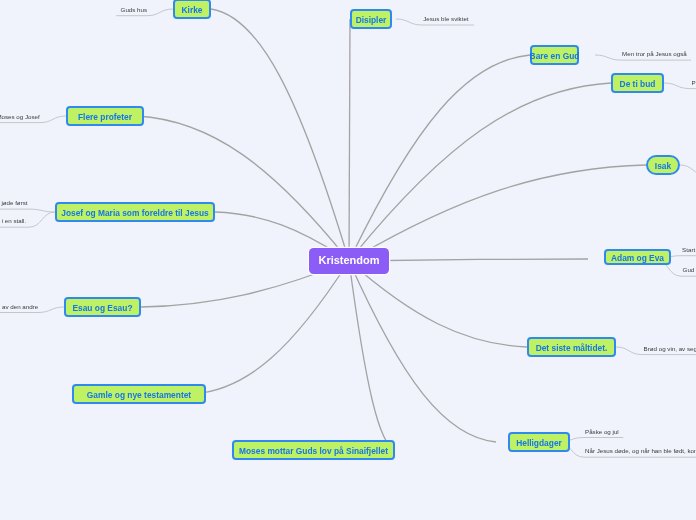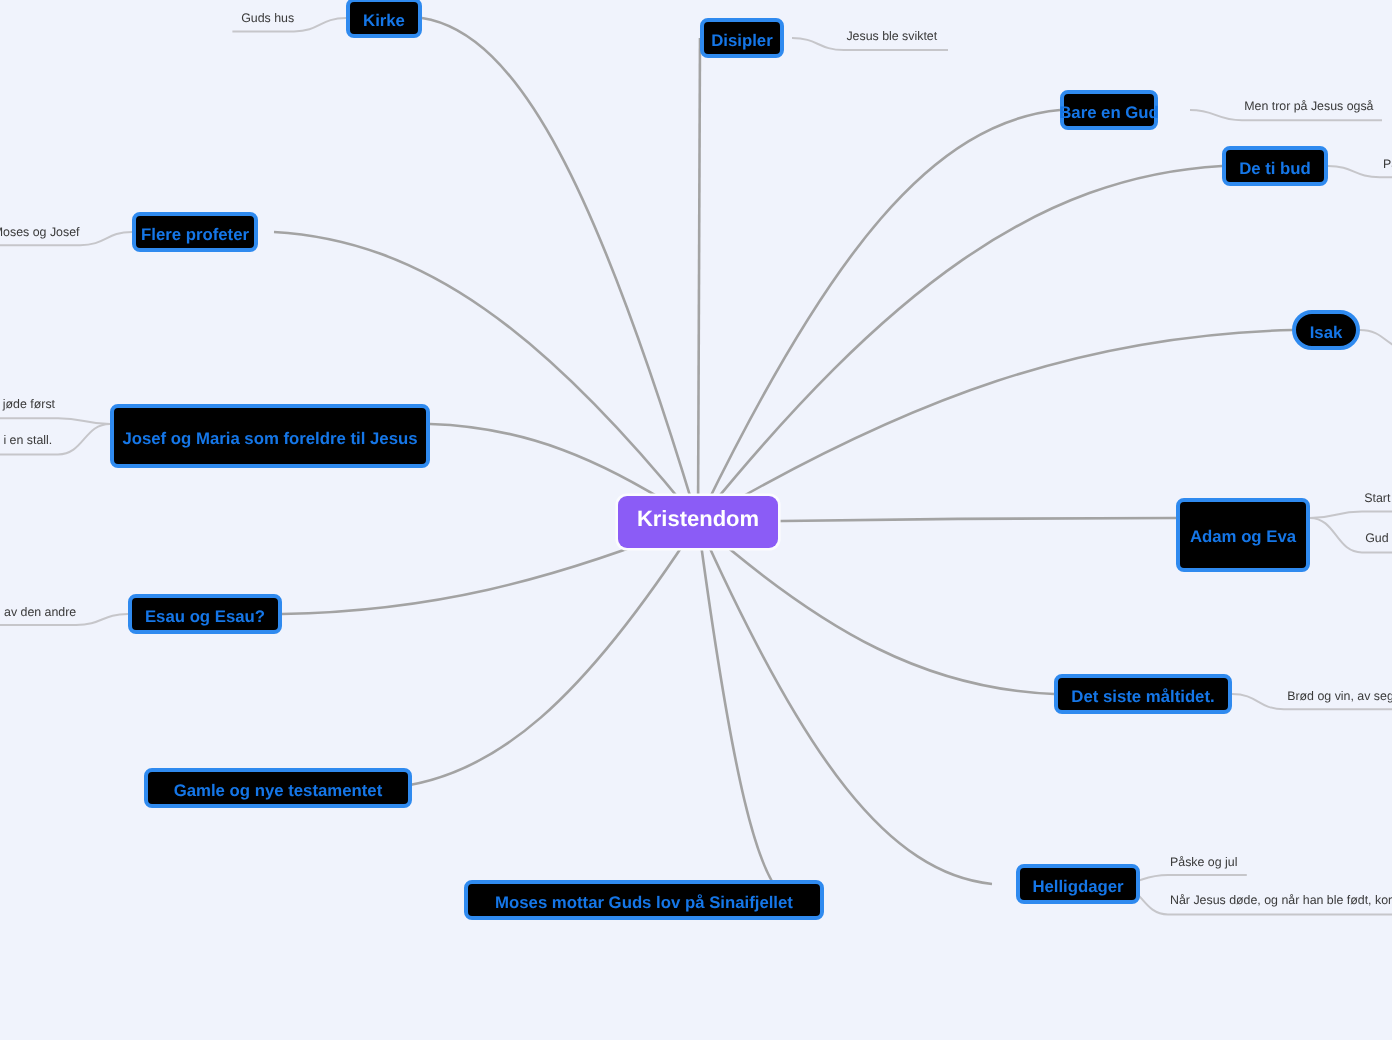--- a/index.html
+++ b/index.html
@@ -3,21 +3,21 @@
 <meta charset="utf-8">
 <style>
   html,body{margin:0;padding:0;}
   body{width:696px;height:520px;overflow:hidden;background:#f0f3fc;
        font-family:"Liberation Sans",sans-serif;-webkit-font-smoothing:antialiased;}
   #map{position:absolute;left:0;top:0;width:696px;height:520px;overflow:hidden;}
   svg#links{position:absolute;left:0;top:0;width:696px;height:520px;}
   .node{position:absolute;box-sizing:border-box;white-space:nowrap;}
   .root{background:#8b5cf6;color:#fff;font-weight:bold;font-size:11px;border-radius:4.5px;box-shadow:0 0 0 1.3px #fbfcfe;
         display:flex;align-items:center;justify-content:center;padding-bottom:1.5px;box-sizing:border-box;}
-  .l1{background:#000000;color:#1576e7;font-weight:bold;font-size:8.4px;border:2px solid #2f8aef;
+  .l1{background:#bef264;color:#1576e7;font-weight:bold;font-size:8.4px;border:2px solid #2f8aef;
       border-radius:4px;display:flex;align-items:center;justify-content:center;padding-top:1.5px;}
   .l2{color:#3a3a3a;font-size:6.2px;position:absolute;white-space:nowrap;line-height:7px;}
 </style>
 </head>
 <body>
 
 <div id="map">
   <svg id="links">
       <path d="M211 9 C259.3 16.308 299.182 95.436 349 261" fill="none" stroke="#a3a3a3" stroke-width="1.3"></path>
       <path d="M350 19 C349.65 26.018 349.361 102.006 349 261" fill="none" stroke="#a3a3a3" stroke-width="1.3"></path>
@@ -52,31 +52,31 @@
     <div class="node l1" style="left: 173px; top: -1px; width: 38px; height: 20px;">Kirke</div>
     <div class="l2" style="left: 120.6px; top: 5.7px;">Guds hus</div>
     <div class="node l1" style="left: 350px; top: 9px; width: 42px; height: 20px;">Disipler</div>
     <div class="l2" style="left: 423.2px; top: 15px;">Jesus ble sviktet</div>
     <div class="node l1" style="left: 530px; top: 45px; width: 49px; height: 20px;">Bare en Gud</div>
     <div class="l2" style="left: 622.1px; top: 50.1px;">Men tror på Jesus også</div>
     <div class="node l1" style="left: 611px; top: 73px; width: 53px; height: 20px;">De ti bud</div>
     <div class="l2" style="left: 691.5px; top: 78.6px;">På</div>
     <div class="node l1" style="left: 646px; top: 155px; width: 34px; height: 20px; border-radius: 10px;">Isak</div>
     <div class="l2" style="left: 706px; top: 165px;"></div>
-    <div class="node l1" style="left: 588px; top: 249px; width: 67px; height: 37px;">Adam og Eva</div>
+    <div class="node l1" style="left: 604px; top: 249px; width: 67px; height: 16px;">Adam og Eva</div>
     <div class="l2" style="left: 682.1px; top: 245.7px;">Start</div>
     <div class="l2" style="left: 682.6px; top: 266.2px;">Gud</div>
     <div class="node l1" style="left: 527px; top: 337px; width: 89px; height: 20px;">Det siste måltidet.</div>
     <div class="l2" style="left: 643.6px; top: 344.6px;">Brød og vin, av seg</div>
     <div class="node l1" style="left: 496px; top: 432px; width: 62px; height: 20px; margin-left: 12px;">Helligdager</div>
     <div class="l2" style="left: 585px; top: 427.5px;">Påske og jul</div>
     <div class="l2" style="left: 585px; top: 447.2px;">Når Jesus døde, og når han ble født, kom</div>
-    <div class="node l1" style="left: 232px; top: 440px; width: 180px; height: 20px;">Moses mottar Guds lov på Sinaifjellet</div>
+    <div class="node l1" style="left: 232px; top: 440px; width: 163px; height: 20px;">Moses mottar Guds lov på Sinaifjellet</div>
     <div class="node l1" style="left: 72px; top: 384px; width: 134px; height: 20px;">Gamle og nye testamentet</div>
     <div class="node l1" style="left: 64px; top: 297px; width: 77px; height: 20px;">Esau og Esau?</div>
     <div class="l2" style="left: 2px; top: 302.5px;">av den andre</div>
-    <div class="node l1" style="left: 55px; top: 202px; width: 160px; height: 32px;">Josef og Maria som foreldre til Jesus</div>
+    <div class="node l1" style="left: 55px; top: 202px; width: 160px; height: 20px;">Josef og Maria som foreldre til Jesus</div>
     <div class="l2" style="left: 1.4px; top: 199.1px;">jøde først</div>
     <div class="l2" style="left: 1.7px; top: 217.2px;">i en stall.</div>
-    <div class="node l1" style="left: 66px; top: 106px; width: 63px; height: 20px;">Flere profeter</div>
+    <div class="node l1" style="left: 66px; top: 106px; width: 78px; height: 20px;">Flere profeter</div>
     <div class="l2" style="left: -3.6px; top: 112.6px;">Moses og Josef</div>
   </div>
 </div>
 
 </body></html>

